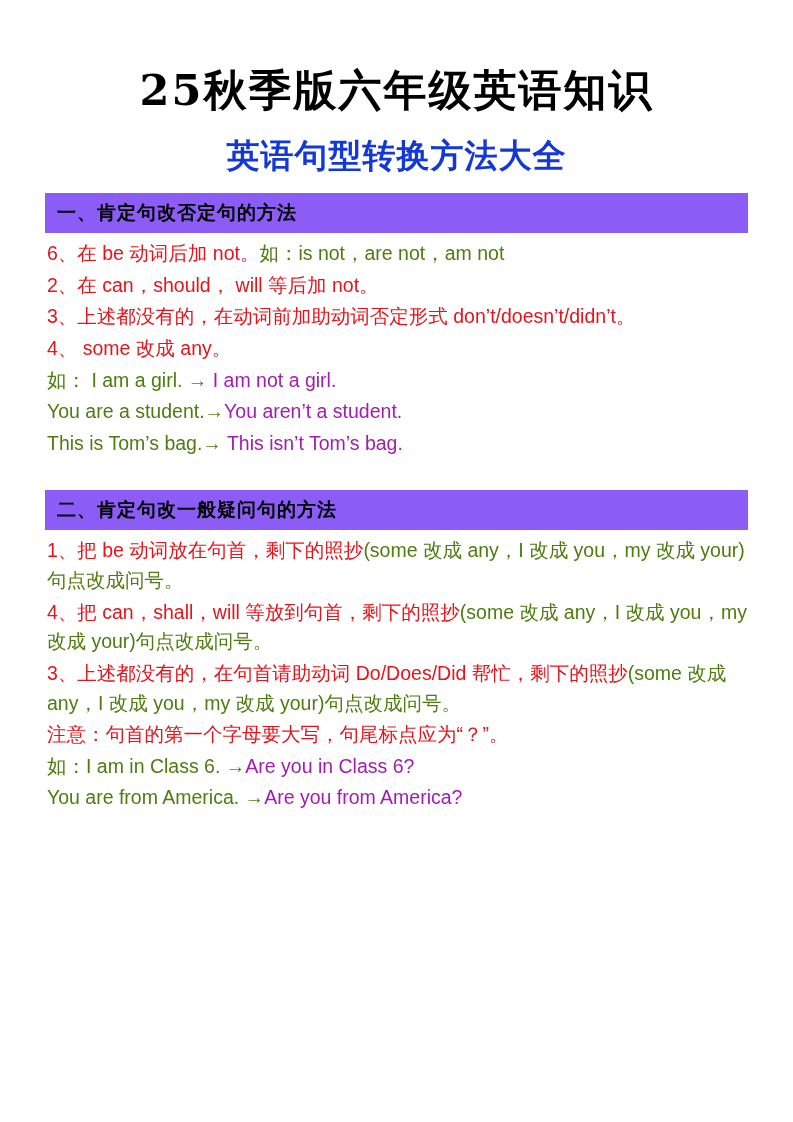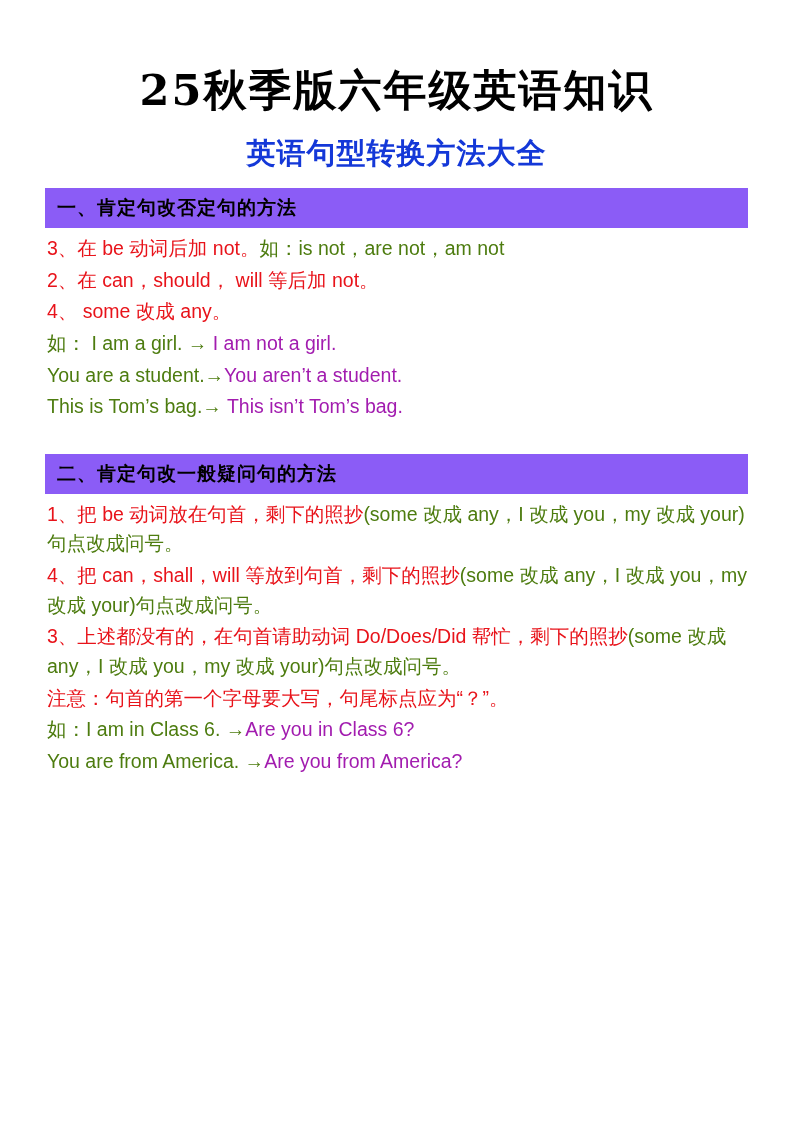--- a/index.html
+++ b/index.html
@@ -28,21 +28,21 @@
     font-size: 43px;
     letter-spacing: 2px;
     color: #000000;
     margin: 14px 0 6px 0;
     white-space: nowrap;
   }
   .sub-title {
     text-align: center;
     font-family: "DejaVu Serif", "Liberation Serif", serif;
     font-weight: bold;
-    font-size: 29px;
+    font-size: 33px;
     color: #1438d8;
     letter-spacing: 1px;
     margin: 14px 0 14px 0;
   }
   .section-head {
     background: #8b5cf6;
     font-weight: bold;
     font-size: 19px;
     color: #000000;
     padding: 7px 10px 7px 12px;
@@ -68,22 +68,23 @@
 <body>
 
 <div class="page">
 
   <h1 class="main-title">25秋季版六年级英语知识</h1>
   <h2 class="sub-title">英语句型转换方法大全</h2>
 
   <div>
     <div class="section-head">一、肯定句改否定句的方法</div>
     <div class="lines" id="body-0">
-        <p class="line"><span class="blk red">3、在 be 动词后加 not。</span><span class="blk black">如：is not，are not，am not</span></p>
+        <p class="line"><span class="blk red">6、在 be 动词后加 not。</span><span class="blk black">如：is not，are not，am not</span></p>
         <p class="line"><span class="blk red">2、在 can，should，  will 等后加 not。</span></p>
+        <p class="line"><span class="blk red">3、上述都没有的，在动词前加助动词否定形式 don’t/doesn’t/didn’t。</span></p>
         <p class="line"><span class="blk red">4、 some 改成 any。</span></p>
         <p class="line"><span class="blk black">如： I am a girl. → </span><span class="blk blue">I am not a girl.</span></p>
         <p class="line"><span class="blk black">You are a student.→</span><span class="blk blue">You aren’t a student.</span></p>
         <p class="line"><span class="blk black">This is Tom’s bag.→ </span><span class="blk blue">This isn’t Tom’s bag.</span></p>
       </div>
   </div>
 
   <div class="gap"></div>
 
   <div>

